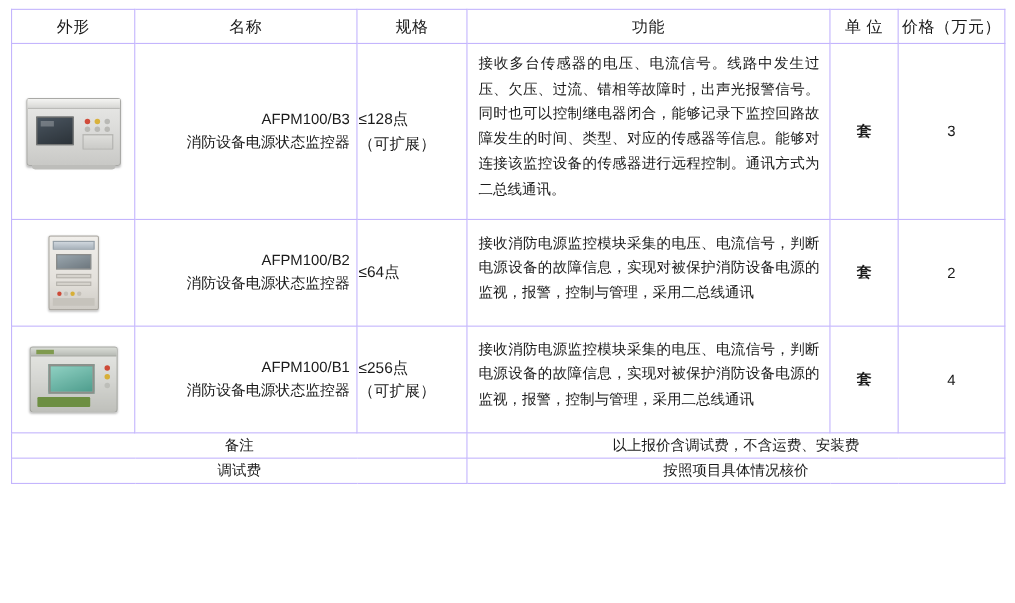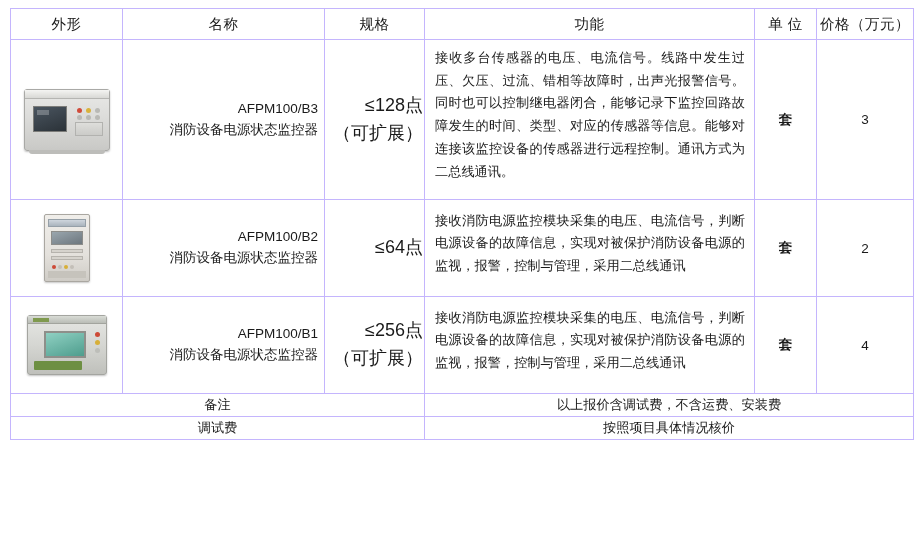--- a/index.html
+++ b/index.html
@@ -44,22 +44,22 @@
     text-align: center;
     padding: 6px 0;
   }
   td.name-cell {
     text-align: right;
     font-size: 13.5px;
     line-height: 1.55;
     padding: 4px 6px;
   }
   td.spec-cell {
-    text-align: right;
-    font-size: 18px;
+    text-align: left;
+    font-size: 14px;
     line-height: 1.55;
   }
   td.func-cell {
     font-size: 13.2px;
     line-height: 1.72;
     padding: 7px 9px 16px 10px;
     text-align: justify;
   }
   td.unit-cell {
     text-align: center;

